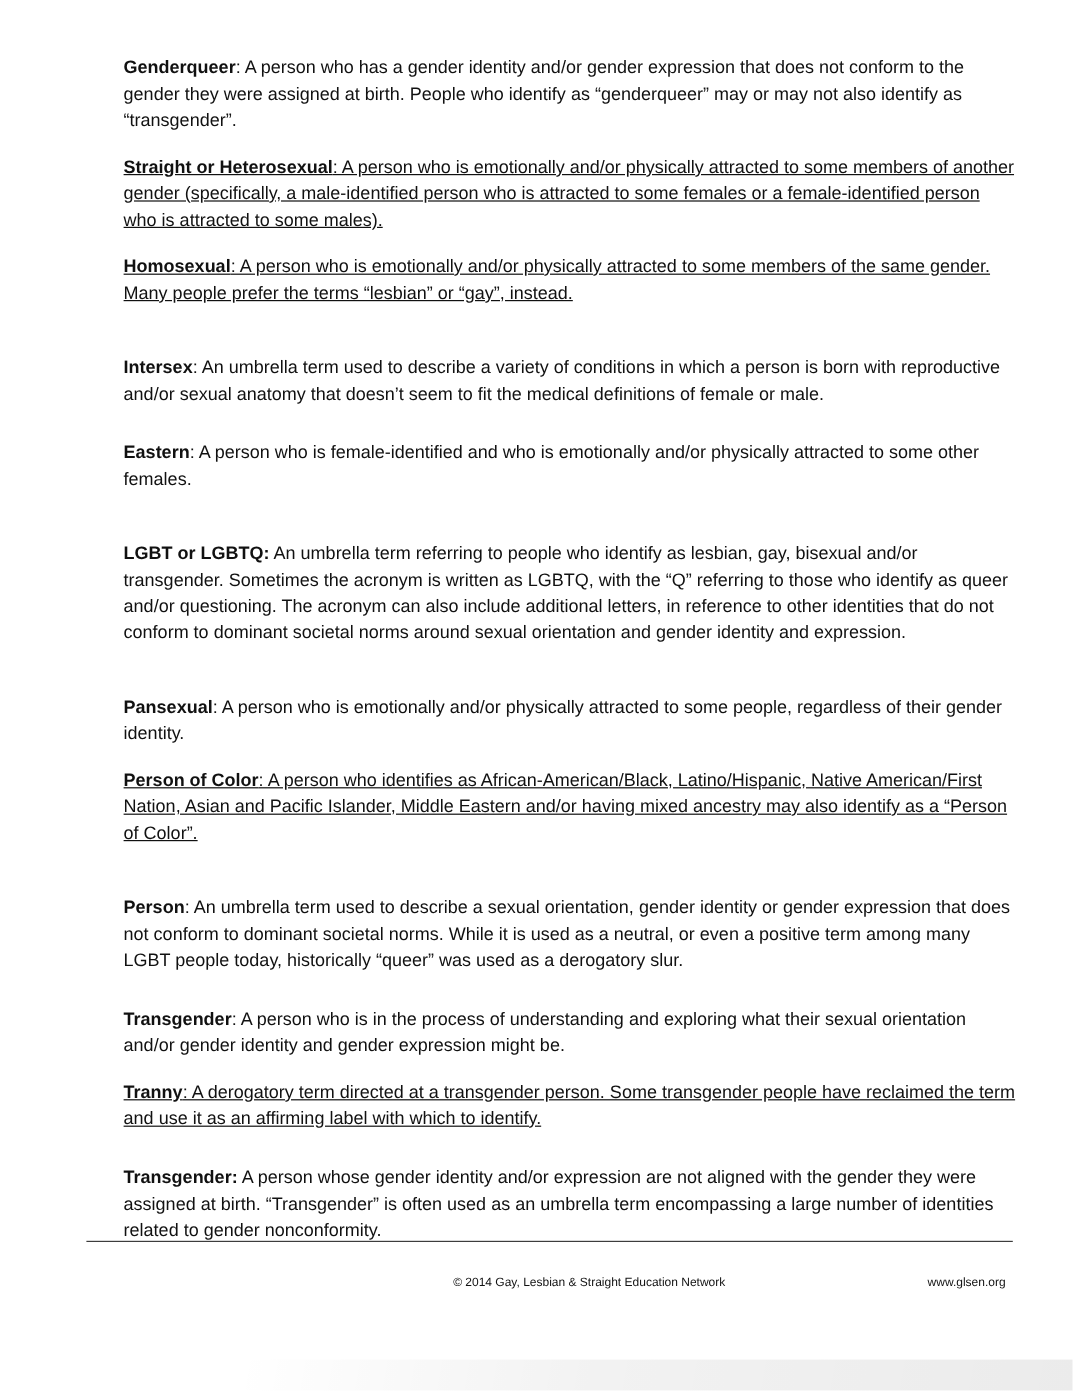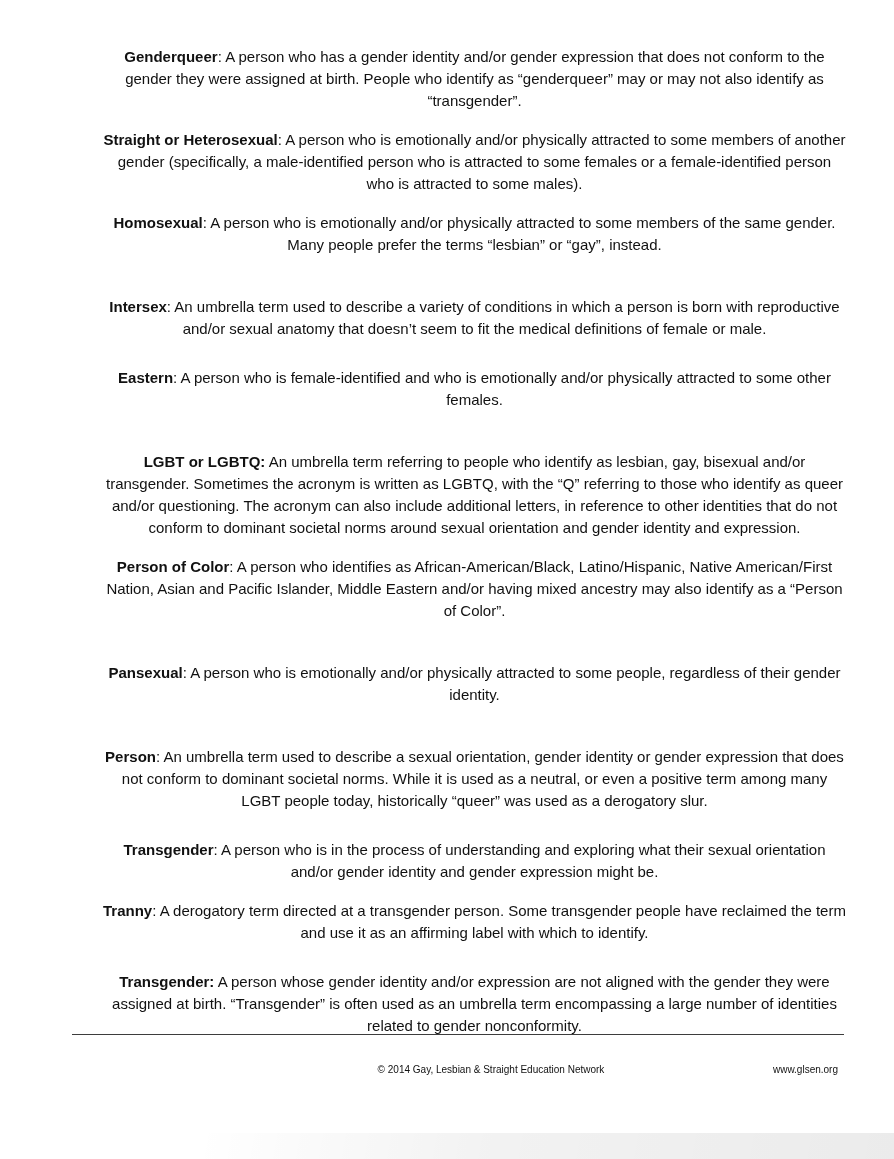--- a/index.html
+++ b/index.html
@@ -16,29 +16,28 @@
     color: #111111;
     overflow: hidden;
   }
   .content {
     position: absolute;
     left: 103px;
     top: 46px;
     width: 743px;
     font-size: 15px;
     line-height: 22px;
-    text-align: center;
   }
   .entry {
     margin: 0;
   }
   .entry strong {
     font-weight: bold;
   }
-  .gap-md { margin-top: 17px; }
+  .gap-md { margin-top: 17px; text-decoration: underline; }
   .gap-lg { margin-top: 40px; }
   .gap-xl { margin-top: 27px; }
   .footer-rule {
     position: absolute;
     left: 72px;
     top: 1034px;
     width: 772px;
     border: none;
     border-top: 1.5px solid #3d3d3d;
     margin: 0;
@@ -79,22 +78,22 @@
 
 <div class="page">
 
   <main class="content">
       <p class="entry"><strong>Genderqueer</strong><span>: A person who has a gender identity and/or gender expression that does not conform to the gender they were assigned at birth. People who identify as “genderqueer” may or may not also identify as “transgender”.</span></p>
       <p class="entry gap-md"><strong>Straight or Heterosexual</strong><span>: A person who is emotionally and/or physically attracted to some members of another gender (specifically, a male-identified person who is attracted to some females or a female-identified person who is attracted to some males).</span></p>
       <p class="entry gap-md"><strong>Homosexual</strong><span>: A person who is emotionally and/or physically attracted to some members of the same gender. Many people prefer the terms “lesbian” or “gay”, instead.</span></p>
       <p class="entry gap-lg"><strong>Intersex</strong><span>: An umbrella term used to describe a variety of conditions in which a person is born with reproductive and/or sexual anatomy that doesn’t seem to fit the medical definitions of female or male.</span></p>
       <p class="entry gap-xl"><strong>Eastern</strong><span>: A person who is female-identified and who is emotionally and/or physically attracted to some other females.</span></p>
       <p class="entry gap-lg"><strong>LGBT or LGBTQ:</strong><span> An umbrella term referring to people who identify as lesbian, gay, bisexual and/or transgender. Sometimes the acronym is written as LGBTQ, with the “Q” referring to those who identify as queer and/or questioning. The acronym can also include additional letters, in reference to other identities that do not conform to dominant societal norms around sexual orientation and gender identity and expression.</span></p>
+      <p class="entry gap-lg"><strong>Pansexual</strong><span>: A person who is emotionally and/or physically attracted to some people, regardless of their gender identity.</span></p>
       <p class="entry gap-md"><strong>Person of Color</strong><span>: A person who identifies as African-American/Black, Latino/Hispanic, Native American/First Nation, Asian and Pacific Islander, Middle Eastern and/or having mixed ancestry may also identify as a “Person of Color”.</span></p>
-      <p class="entry gap-lg"><strong>Pansexual</strong><span>: A person who is emotionally and/or physically attracted to some people, regardless of their gender identity.</span></p>
       <p class="entry gap-lg"><strong>Person</strong><span>: An umbrella term used to describe a sexual orientation, gender identity or gender expression that does not conform to dominant societal norms. While it is used as a neutral, or even a positive term among many LGBT people today, historically “queer” was used as a derogatory slur.</span></p>
       <p class="entry gap-xl"><strong>Transgender</strong><span>: A person who is in the process of understanding and exploring what their sexual orientation and/or gender identity and gender expression might be.</span></p>
       <p class="entry gap-md"><strong>Tranny</strong><span>: A derogatory term directed at a transgender person. Some transgender people have reclaimed the term and use it as an affirming label with which to identify.</span></p>
       <p class="entry gap-xl"><strong>Transgender:</strong><span> A person whose gender identity and/or expression are not aligned with the gender they were assigned at birth. “Transgender” is often used as an umbrella term encompassing a large number of identities related to gender nonconformity.</span></p>
     </main>
 
   <hr class="footer-rule">
 
   <div class="footer">
     <span class="copyright">© 2014 Gay, Lesbian &amp; Straight Education Network</span>

